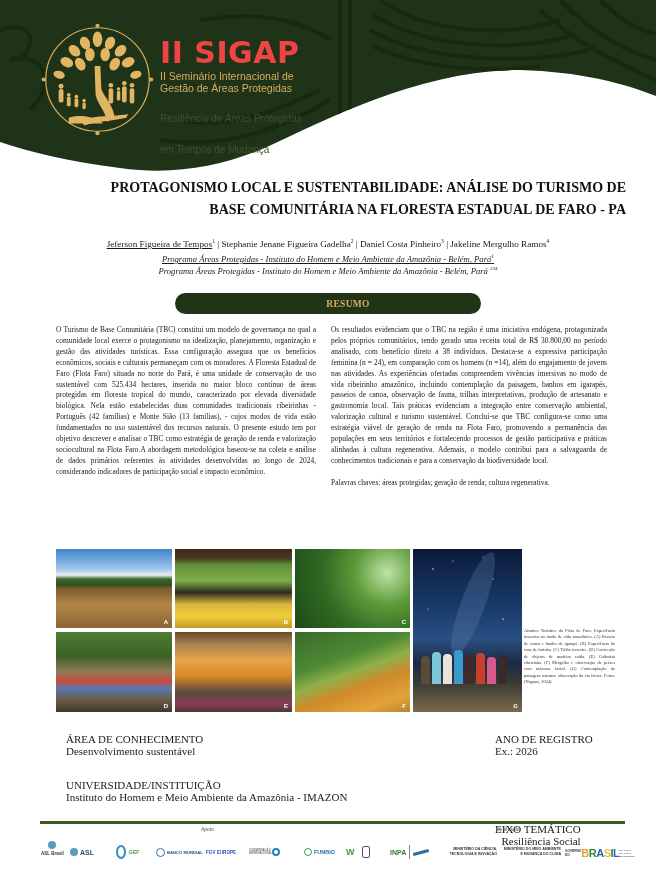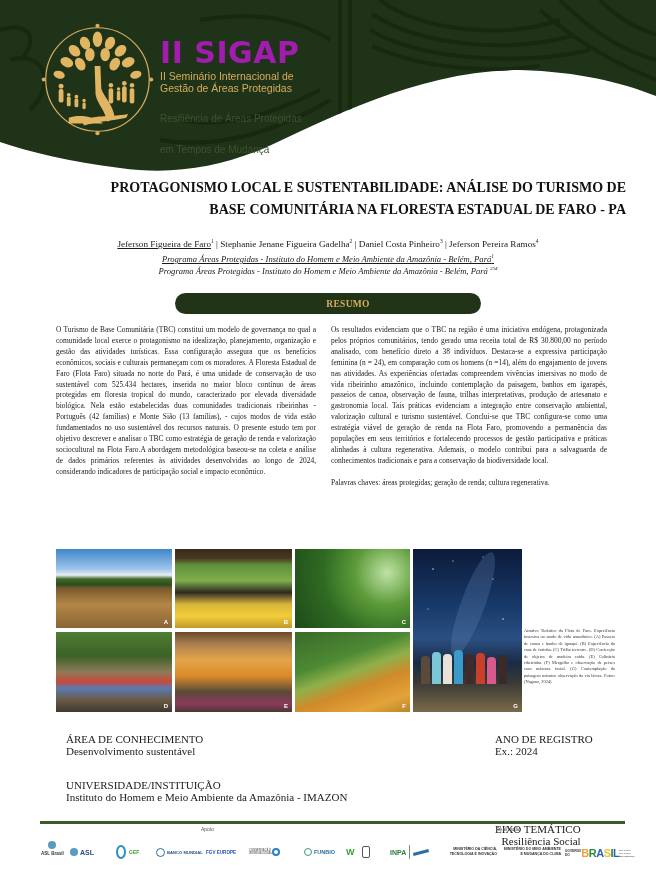--- a/index.html
+++ b/index.html
@@ -4,21 +4,21 @@
 <style>
   * { box-sizing: border-box; margin: 0; padding: 0; }
   html, body { width: 656px; height: 873px; background: #ffffff; overflow: hidden; }
   body { position: relative; font-family: "Liberation Serif", serif; color: #1a1a1a; }
 
   
   .header { position: absolute; left: 0; top: 0; width: 656px; height: 175px; }
   .header svg.bg { position: absolute; left: 0; top: 0; }
   .logo { position: absolute; left: 40px; top: 22px; width: 115px; height: 115px; }
   .brand { position: absolute; left: 160px; top: 36px; }
-  .brand-title { font-family: "DejaVu Sans", sans-serif; font-weight: bold; font-size: 30px; color: #a21caf; letter-spacing: 0.5px; line-height: 34px; }
+  .brand-title { font-family: "DejaVu Sans", sans-serif; font-weight: bold; font-size: 30px; color: #ef4444; letter-spacing: 0.5px; line-height: 34px; }
   .brand-sub { font-family: "Liberation Sans", sans-serif; font-size: 10.5px; color: #d7ad5d; line-height: 12px; }
   .brand-sub2 { font-family: "Liberation Sans", sans-serif; font-size: 10px; color: #3f5230; line-height: 11.5px; margin-top: 19px; }
 
   
   .title { position: absolute; left: 30px; top: 177px; width: 596px; text-align: right; font-weight: bold; font-size: 14px; line-height: 22px; color: #111; }
   .authors { position: absolute; left: 30px; top: 235px; width: 596px; text-align: center; font-size: 9.2px; line-height: 13px; }
   .authors .u { text-decoration: underline; }
   .authors sup { font-size: 5.5px; }
   .affil { position: absolute; left: 30px; width: 596px; text-align: center; font-size: 8.6px; font-style: italic; line-height: 12px; }
   .affil.a1 { top: 250px; text-decoration: underline; }
@@ -152,21 +152,21 @@
     <div class="brand-sub2">em Tempos de Mudança</div>
   </div>
 </div>
 
 <div class="title">
   <div>PROTAGONISMO LOCAL E SUSTENTABILIDADE: ANÁLISE DO TURISMO DE</div>
   <div>BASE COMUNITÁRIA NA FLORESTA ESTADUAL DE FARO - PA</div>
 </div>
 
 <div class="authors">
-  <span class="u">Jeferson Figueira de Faro</span><sup>1</sup><span> | </span><span>Stephanie Jenane Figueira Gadelha</span><sup>2</sup><span> | </span><span>Daniel Costa Pinheiro</span><sup>3</sup><span> | </span><span>Jeferson Pereira Ramos</span><sup>4</sup>
+  <span class="u">Jeferson Figueira de Tempos</span><sup>1</sup><span> | </span><span>Stephanie Jenane Figueira Gadelha</span><sup>2</sup><span> | </span><span>Daniel Costa Pinheiro</span><sup>3</sup><span> | </span><span>Jakeline Mergulho Ramos</span><sup>4</sup>
 </div>
 <div class="affil a1"><span>Programa Áreas Protegidas - Instituto do Homem e Meio Ambiente da Amazônia - Belém, Pará</span><sup style="font-size:5.5px">1</sup></div>
 <div class="affil a2"><span>Programa Áreas Protegidas - Instituto do Homem e Meio Ambiente da Amazônia - Belém, Pará</span> <sup style="font-size:5px">234</sup></div>
 
 <div class="resumo-bar">
   <span>RESUMO</span>
 </div>
 
 <div class="col left">
   <p>O Turismo de Base Comunitária (TBC) constitui um modelo de governança no qual a comunidade local exerce o protagonismo na idealização, planejamento, organização e gestão das atividades turísticas. Essa configuração assegura que os benefícios econômicos, sociais e culturais permaneçam com os moradores. A Floresta Estadual de Faro (Flota Faro) situada no norte do Pará, é uma unidade de conservação de uso sustentável com 525.434 hectares, inserida no maior bloco contínuo de áreas protegidas em floresta tropical do mundo, caracterizado por elevada diversidade biológica. Nela estão estabelecidas duas comunidades tradicionais ribeirinhas - Português (42 famílias) e Monte Sião (13 famílias), - cujos modos de vida estão fundamentados no uso sustentável dos recursos naturais. O presente estudo tem por objetivo descrever e analisar o TBC como estratégia de geração de renda e valorização sociocultural na Flota Faro.A abordagem metodológica baseou-se na coleta e análise de dados primários referentes às atividades desenvolvidas ao longo de 2024, considerando indicadores de participação social e impacto econômico.</p>
@@ -217,21 +217,21 @@
   <span class="lbl">G</span>
 </div>
 <div class="caption">Atrativo Turístico da Flota de Faro. Experiência imersiva no modo de vida amazônico. (A) Passeio de canoa e banho de igarapé. (B) Experiência da casa de farinha. (C) Trilha terrestre. (D) Confecção de objetos de madeira caída. (E) Culinária ribeirinha. (F) Mergulho e observação de peixes com máscara facial. (G) Contemplação da paisagem noturna: observação da via láctea. Fotos: (Nagano, 2024)</div>
 
 <div class="meta m1">
   <div class="k">ÁREA DE CONHECIMENTO</div>
   <div>Desenvolvimento sustentável</div>
 </div>
 <div class="meta m2">
   <div class="k">ANO DE REGISTRO</div>
-  <div>Ex.: 2024</div>
+  <div>Ex.: 2026</div>
 </div>
 <div class="meta m3">
   <div class="k">UNIVERSIDADE/INSTITUIÇÃO</div>
   <div>Instituto do Homem e Meio Ambiente da Amazônia - IMAZON</div>
 </div>
 <div class="meta m4">
   <div class="k">EIXO TEMÁTICO</div>
   <div>Resiliência Social</div>
 </div>
 

